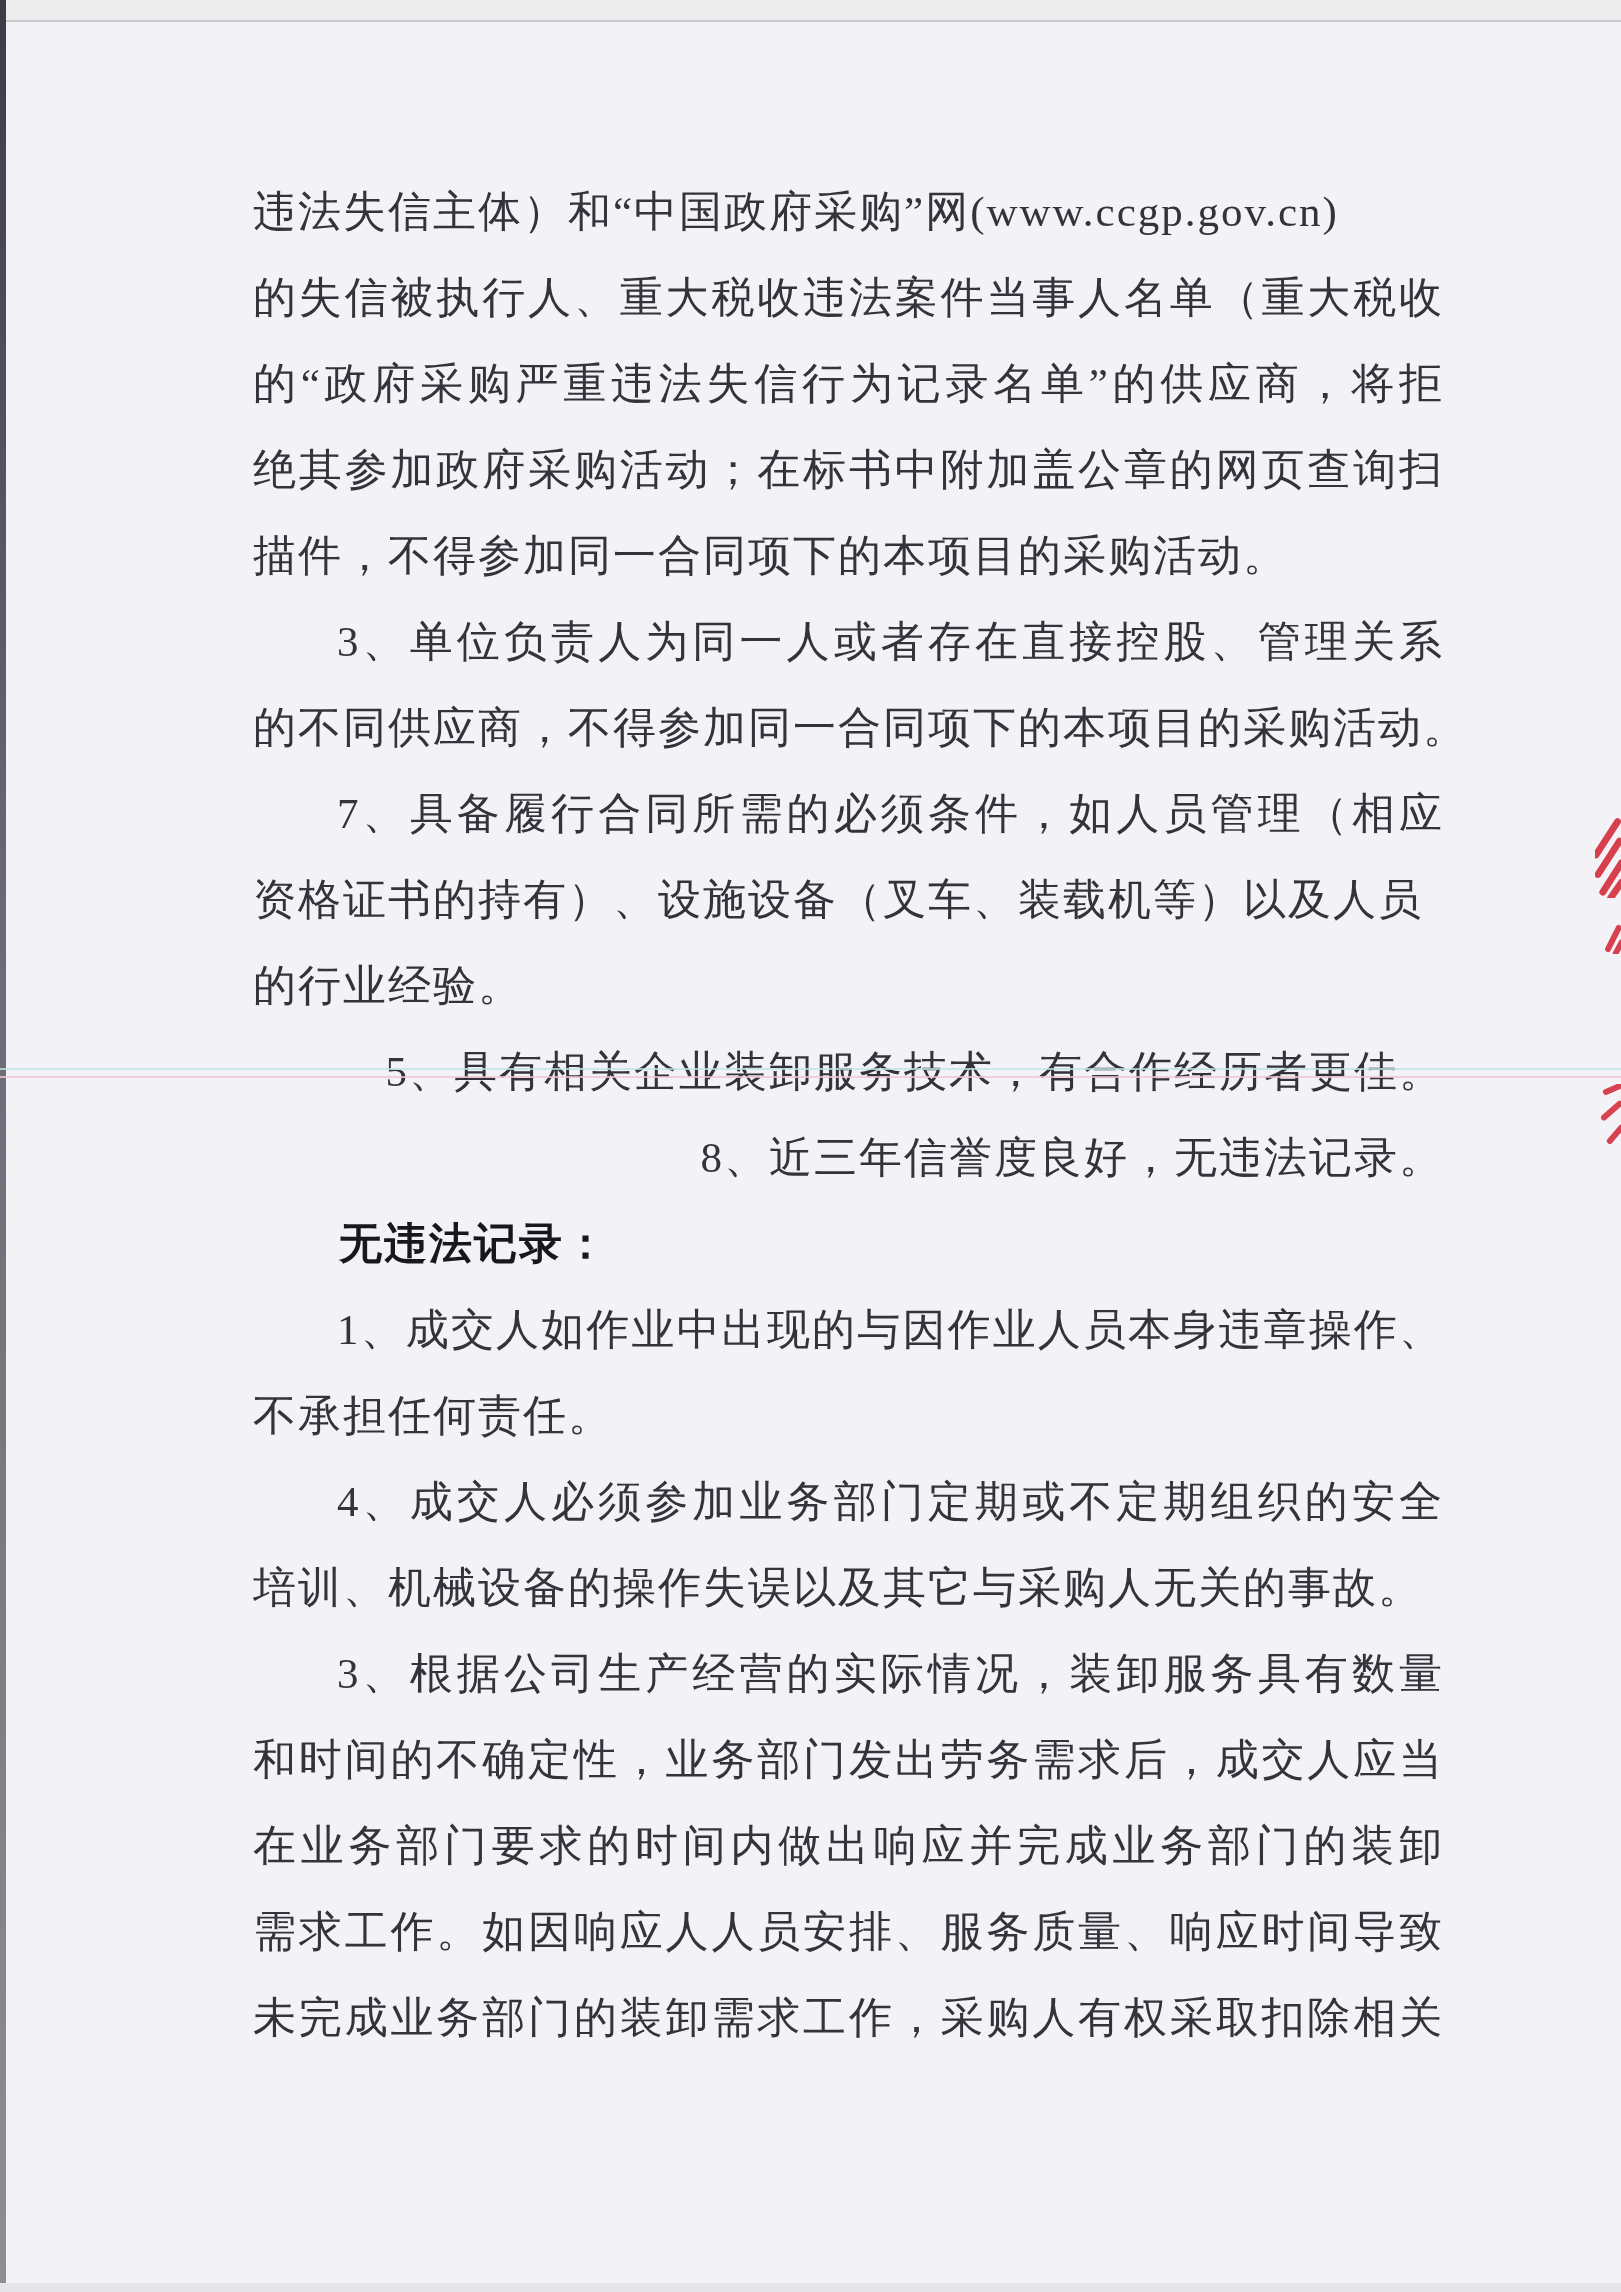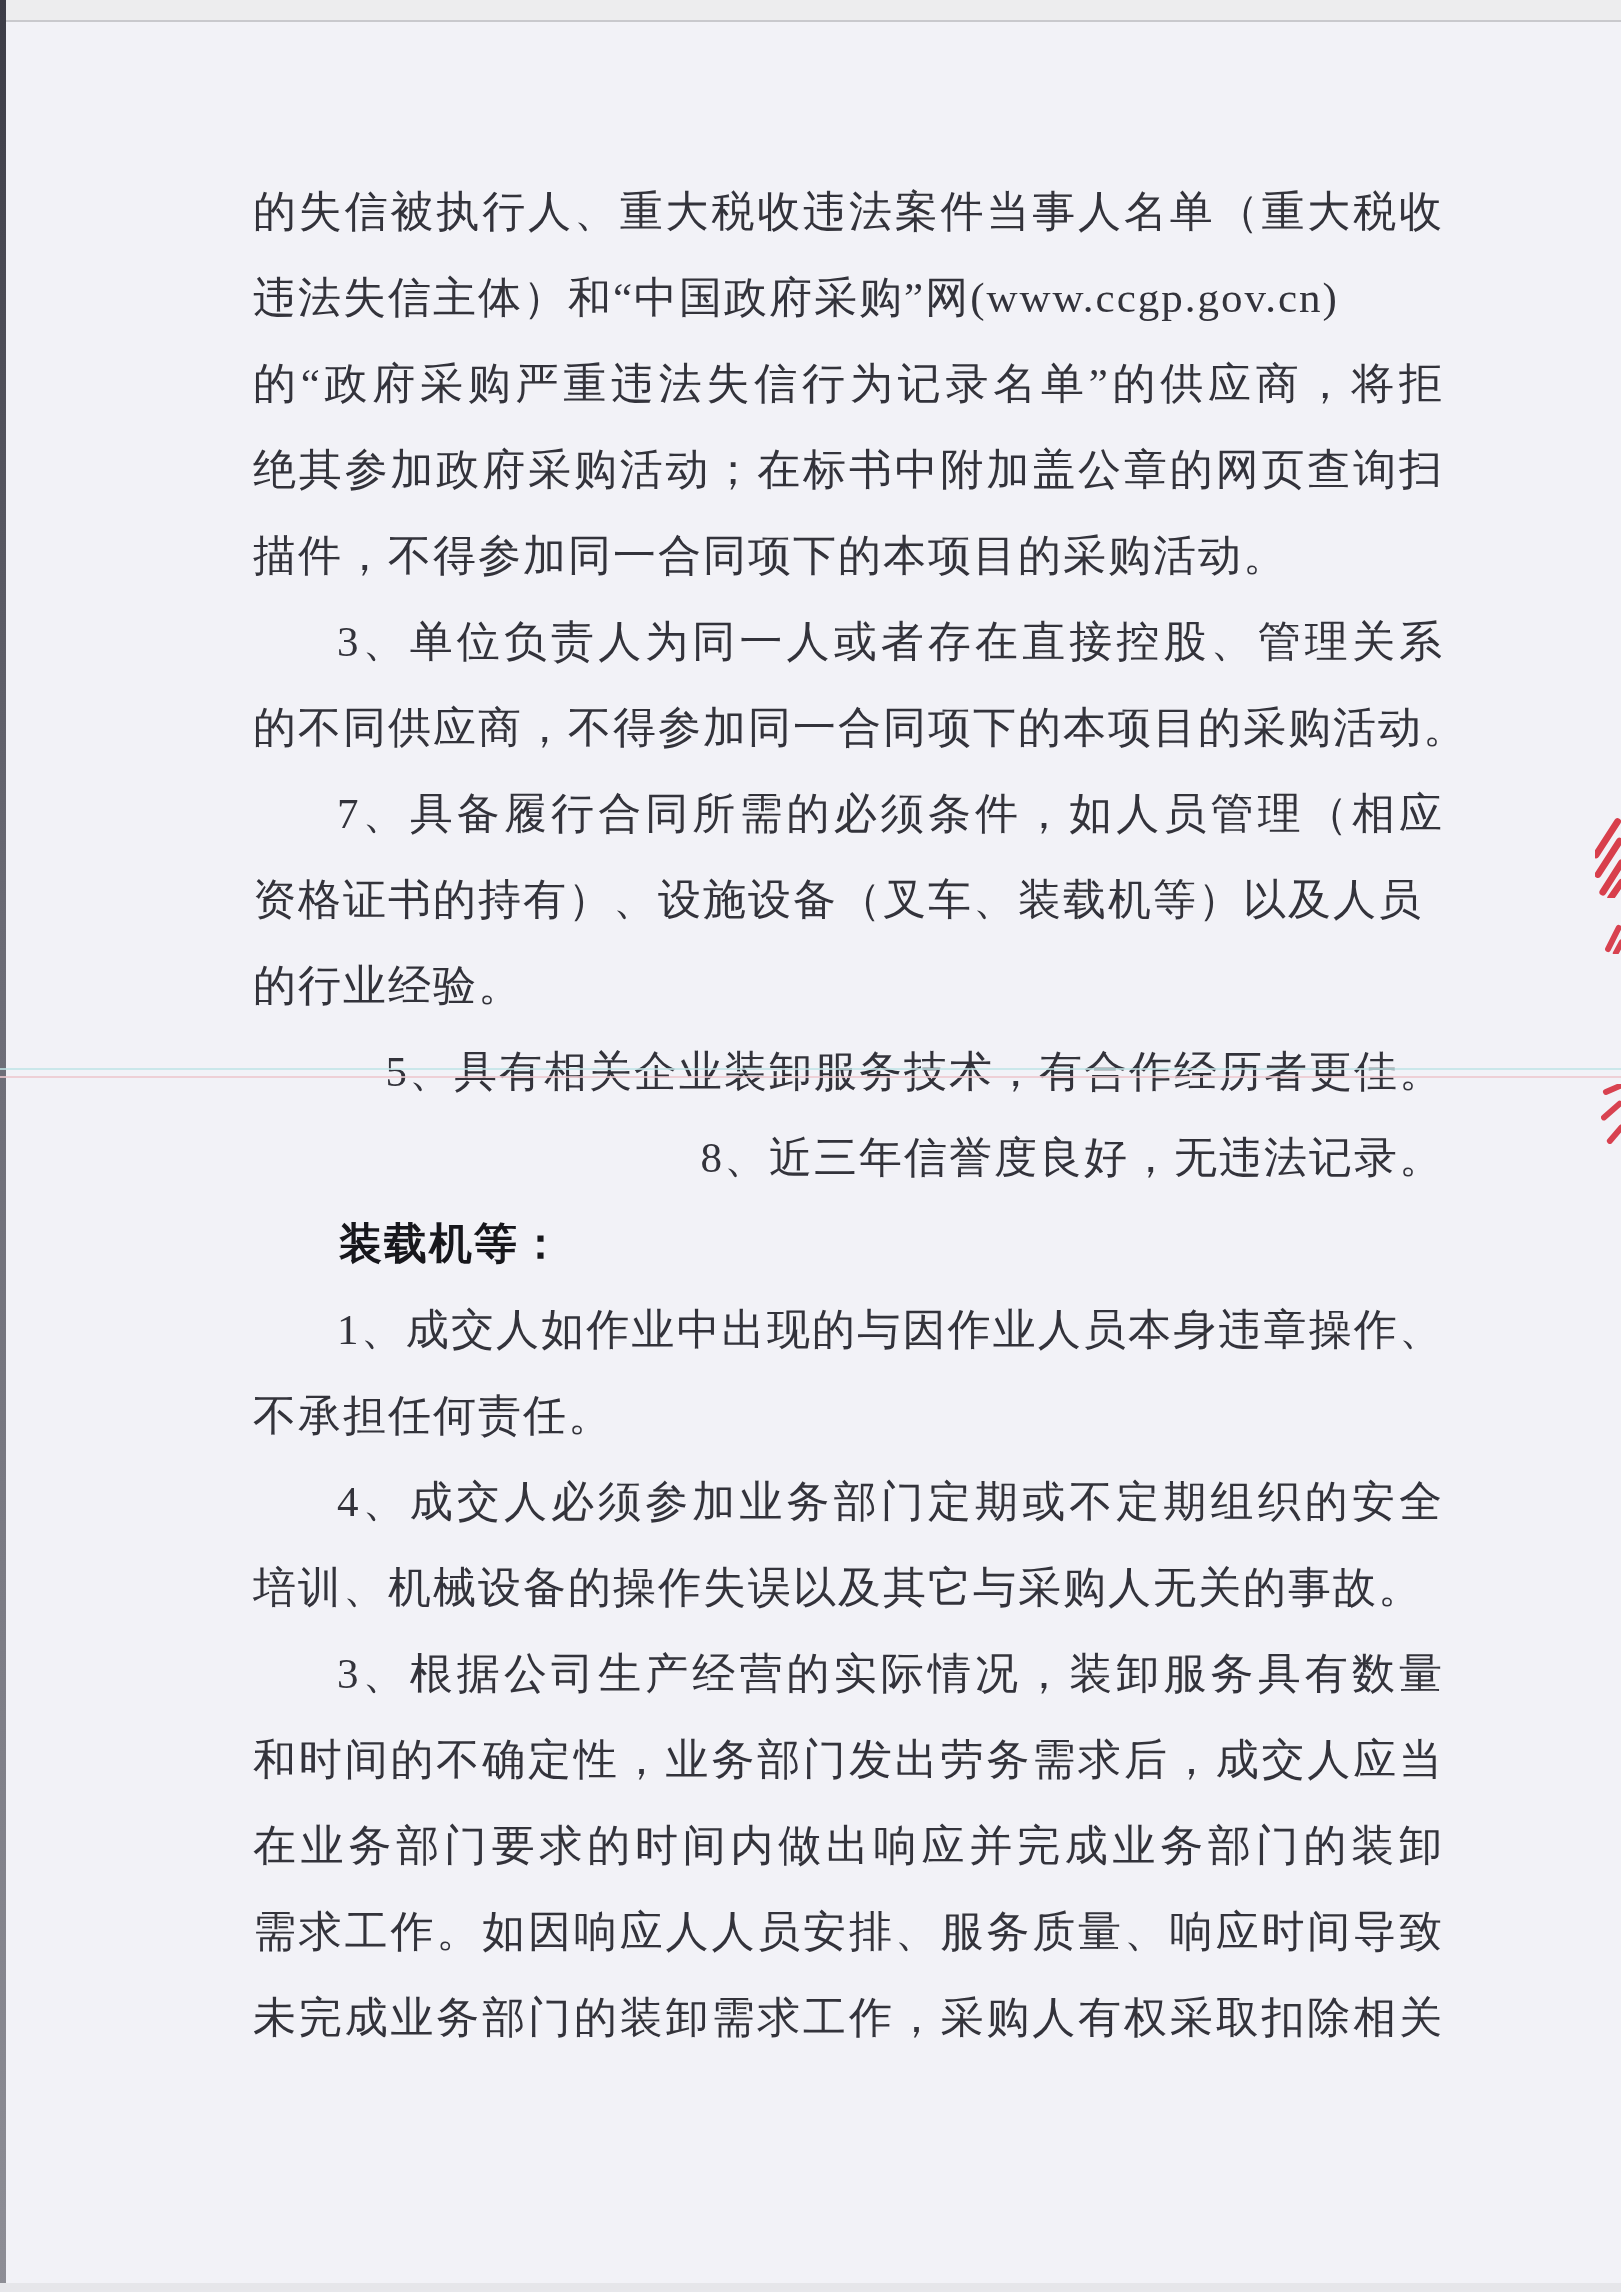--- a/index.html
+++ b/index.html
@@ -58,33 +58,33 @@
 </style>
 </head>
 <body>
 
 <div class="page">
 
   <div class="top-band"></div>
   <div class="left-strip"></div>
 
   <div class="text-block">
+      <div class="line nofill">违法失信主体）和“中国政府采购”网(www.ccgp.gov.cn)</div>
       <div class="line fill">的失信被执行人、重大税收违法案件当事人名单（重大税收</div>
-      <div class="line nofill">违法失信主体）和“中国政府采购”网(www.ccgp.gov.cn)</div>
       <div class="line fill">的“政府采购严重违法失信行为记录名单”的供应商，将拒</div>
       <div class="line fill">绝其参加政府采购活动；在标书中附加盖公章的网页查询扫</div>
       <div class="line nofill">描件，不得参加同一合同项下的本项目的采购活动。</div>
       <div class="line fill indent-2">3、单位负责人为同一人或者存在直接控股、管理关系</div>
       <div class="line nofill">的不同供应商，不得参加同一合同项下的本项目的采购活动。</div>
       <div class="line fill indent-2">7、具备履行合同所需的必须条件，如人员管理（相应</div>
       <div class="line nofill">资格证书的持有）、设施设备（叉车、装载机等）以及人员</div>
       <div class="line nofill">的行业经验。</div>
       <div class="line nofill indent-2">5、具有相关企业装卸服务技术，有合作经历者更佳。</div>
       <div class="line nofill indent-2">8、近三年信誉度良好，无违法记录。</div>
-      <div class="line nofill indent-1 bold">装载机等：</div>
+      <div class="line nofill indent-1 bold">无违法记录：</div>
       <div class="line fill indent-2">1、成交人如作业中出现的与因作业人员本身违章操作、</div>
       <div class="line nofill">不承担任何责任。</div>
       <div class="line fill indent-2">4、成交人必须参加业务部门定期或不定期组织的安全</div>
       <div class="line nofill">培训、机械设备的操作失误以及其它与采购人无关的事故。</div>
       <div class="line fill indent-2">3、根据公司生产经营的实际情况，装卸服务具有数量</div>
       <div class="line fill">和时间的不确定性，业务部门发出劳务需求后，成交人应当</div>
       <div class="line fill">在业务部门要求的时间内做出响应并完成业务部门的装卸</div>
       <div class="line fill">需求工作。如因响应人人员安排、服务质量、响应时间导致</div>
       <div class="line fill">未完成业务部门的装卸需求工作，采购人有权采取扣除相关</div>
     </div>

